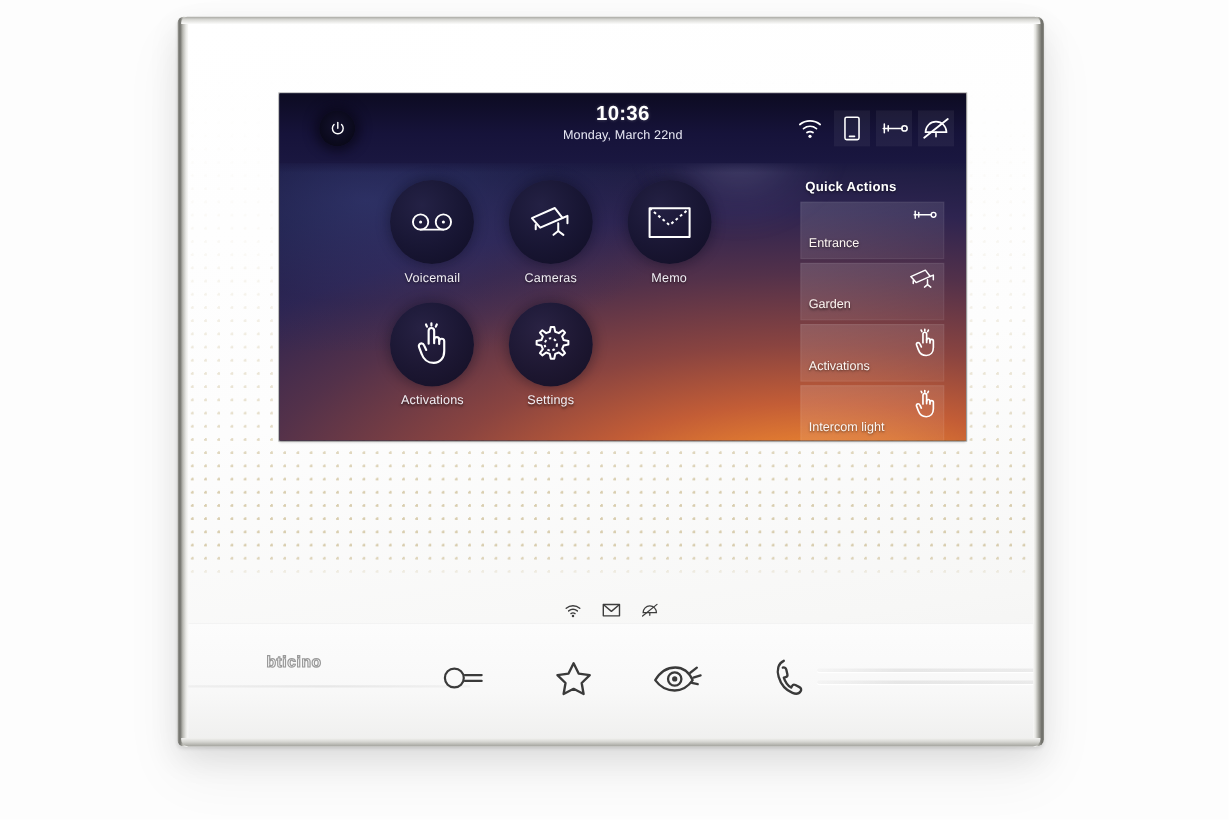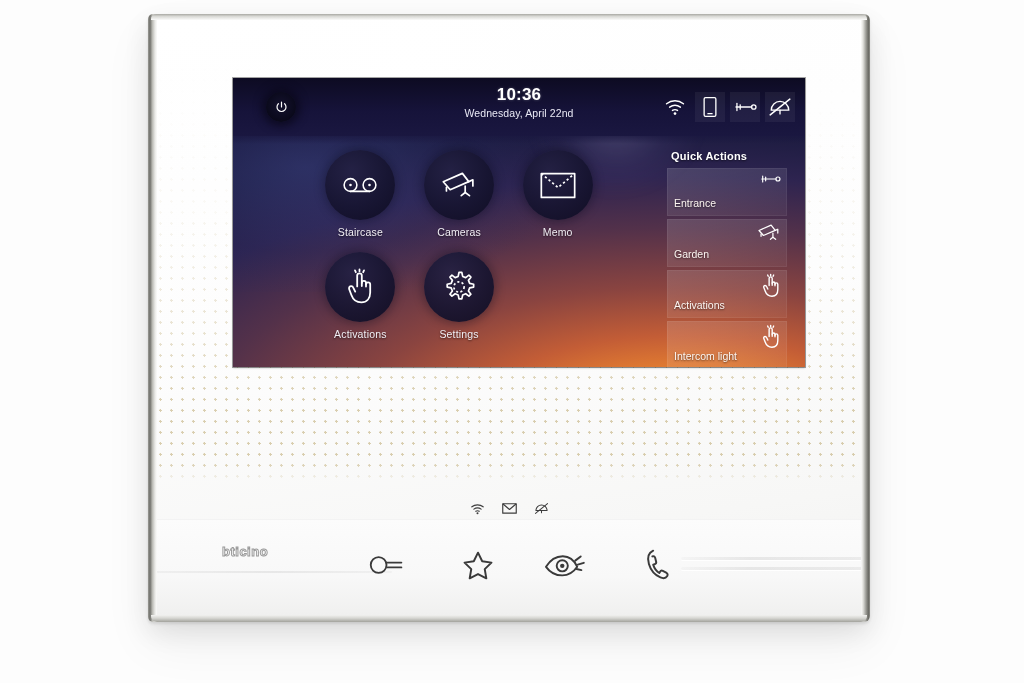--- a/index.html
+++ b/index.html
@@ -231,21 +231,21 @@
 
             <div class="power-btn">
               <svg width="15" height="15" viewBox="0 0 24 24" fill="none" stroke="#ffffff" stroke-width="1.9" stroke-linecap="round">
                 <path d="M12 3.2 V11"></path>
                 <path d="M7.0 6.0 A7.2 7.2 0 1 0 17.0 6.0"></path>
               </svg>
             </div>
 
             <div class="clock">
               <div class="time">10:36</div>
-              <div class="date">Wednesday, April 22nd</div>
+              <div class="date">Monday, March 22nd</div>
             </div>
 
             <div class="status-icons">
 
               <div class="si">
                 <svg width="22" height="18" viewBox="0 0 24 20" fill="none" stroke="#ffffff" stroke-width="1.6" stroke-linecap="round">
                   <path d="M2.6 6.4 A15 15 0 0 1 21.4 6.4"></path>
                   <path d="M6.0 10.2 A10 10 0 0 1 18.0 10.2"></path>
                   <path d="M9.2 13.8 A5.2 5.2 0 0 1 14.8 13.8"></path>
                   <circle cx="12" cy="17.3" r="1.5" fill="#ffffff" stroke="none"></circle>
@@ -284,21 +284,21 @@
             <div class="app">
               <div class="app-circle">
                 <svg width="38" height="22" viewBox="0 0 44 24" fill="none" stroke="#ffffff" stroke-width="1.8">
                   <circle cx="11" cy="12" r="7.4"></circle>
                   <circle cx="33" cy="12" r="7.4"></circle>
                   <line x1="11" y1="19.4" x2="33" y2="19.4" stroke-linecap="round"></line>
                   <circle cx="11" cy="12" r="1.5" fill="#fff" stroke="none"></circle>
                   <circle cx="33" cy="12" r="1.5" fill="#fff" stroke="none"></circle>
                 </svg>
               </div>
-              <div class="app-label">Staircase</div>
+              <div class="app-label">Voicemail</div>
             </div>
 
             <div class="app">
               <div class="app-circle">
                 <svg width="38" height="30" viewBox="0 0 40 32" fill="none" stroke="#ffffff" stroke-width="1.8" stroke-linejoin="round" stroke-linecap="round">
                   <path d="M3.2 12.6 L23.6 3.6 L30.4 12.4 L10.6 21.0 Z"></path>
                   <path d="M30.4 12.4 L34.8 10.5 L34.8 17.0"></path>
                   <path d="M6.6 18.6 L6.6 22.4"></path>
                   <path d="M26.6 17.2 L26.6 24.0 L22.4 27.4"></path>
                   <path d="M26.6 24.0 L31.2 27.4"></path>

